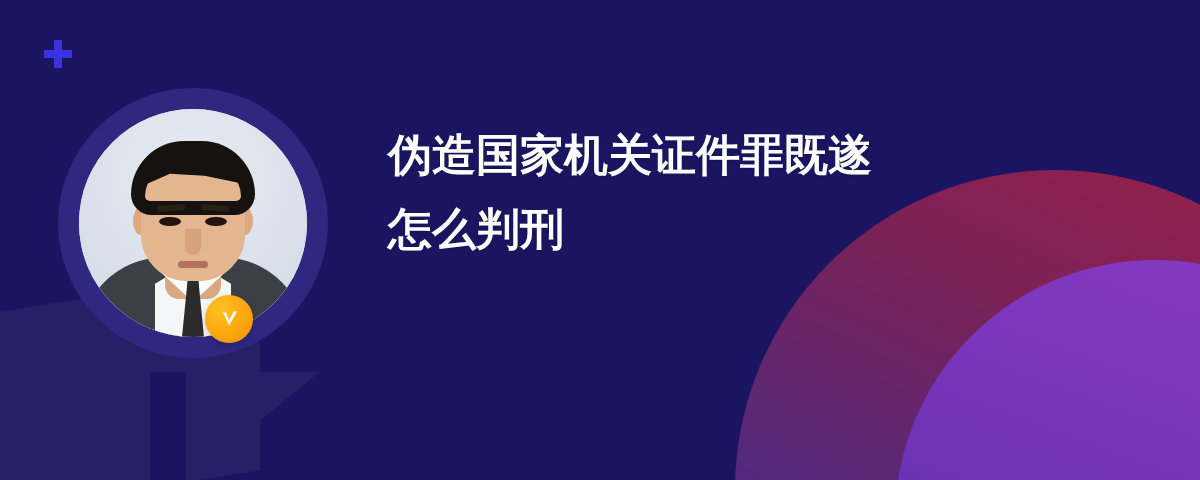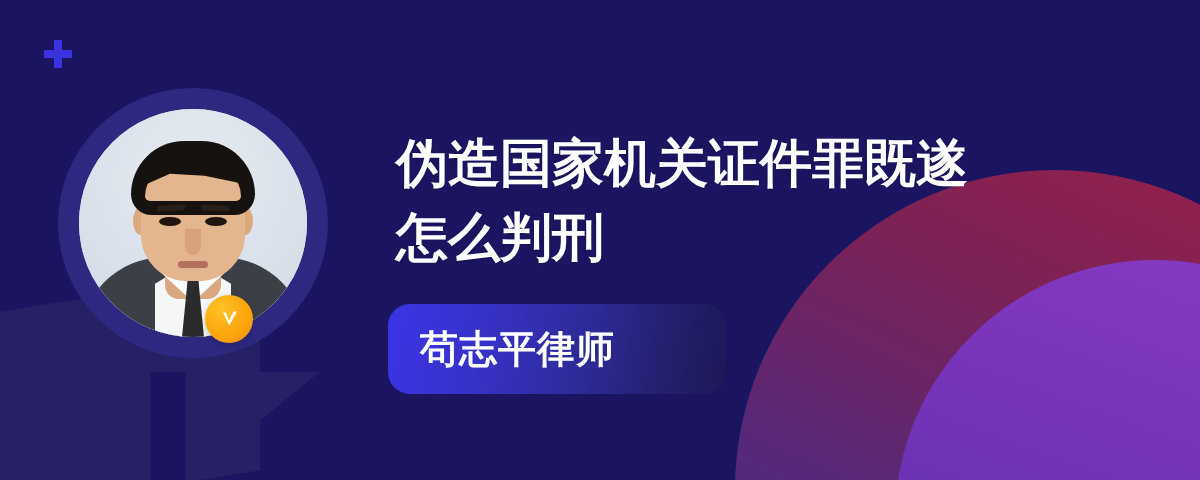--- a/index.html
+++ b/index.html
@@ -210,23 +210,23 @@
   .verified-badge svg { display: block; }
 
   
   .content {
     position: absolute;
     left: 388px;
     top: 118px;
     width: 740px;
   }
   .headline {
-    margin: 8px;
+    margin: 0;
     color: #FFFFFF;
-    font-size: 52px;
+    font-size: 44px;
     line-height: 74px;
     font-weight: 700;
     letter-spacing: 0px;
     white-space: pre-line;
     text-shadow: 0 1px 2px rgba(0,0,0,.14);
   }
   .author-btn {
     margin-top: 22px;
     display: inline-flex;
     align-items: center;
@@ -287,16 +287,15 @@
 
   <div class="verified-badge">
     <svg width="30" height="30" viewBox="0 0 30 30" aria-hidden="true">
       <path d="M9 8.5 L15.2 21.5 L23 7.5 L19.6 7.5 L14.9 16.6 L12.2 8.5 Z" fill="#FFFFFF"></path>
     </svg>
   </div>
 
   <div class="content">
     <h1 class="headline">伪造国家机关证件罪既遂
 怎么判刑</h1>
-    <button class="author-btn">苟志平律师</button>
   </div>
 
 </div>
 
 </body></html>

